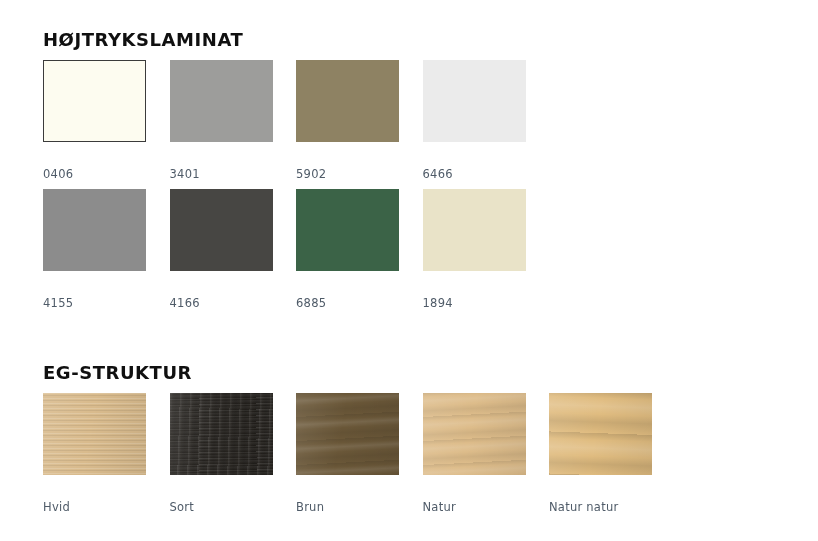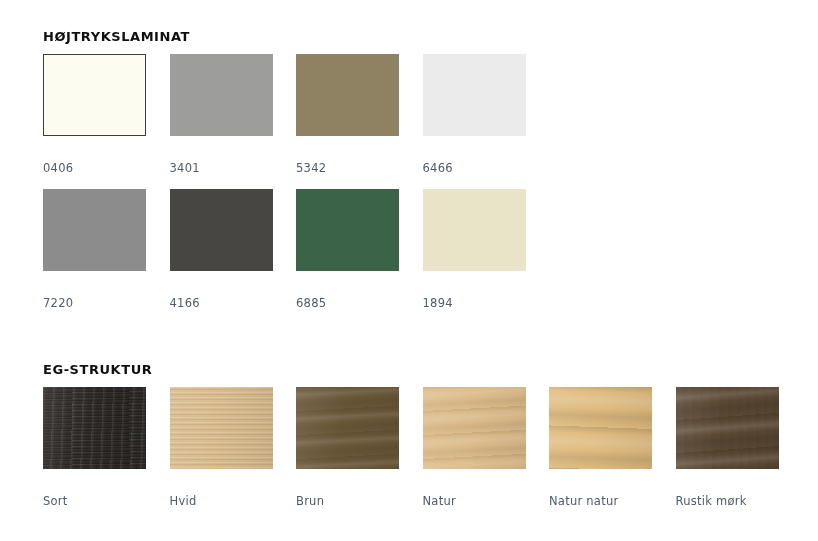--- a/index.html
+++ b/index.html
@@ -25,21 +25,21 @@
 
   .section {
     position: absolute;
     left: 43px;
   }
   .section-hpl     { top: 30px; }
   .section-lino    { top: 189px; }
   .section-eg      { top: 363px; }
 
   .section-title {
-    font-size: 13px;
+    font-size: 18px;
     font-weight: 700;
     letter-spacing: 0.55px;
     color: #101010;
     text-transform: uppercase;
     margin: 0 0 10px 0;
     line-height: 1.1;
     white-space: nowrap;
     font-family: "DejaVu Sans", "Liberation Sans", sans-serif;
   }
 
@@ -167,91 +167,84 @@
         <div class="swatch-item">
           <div class="swatch-chip bordered" style="background-color: rgb(253, 252, 240);"></div>
           <div class="swatch-label">0406</div>
         </div>
         <div class="swatch-item">
           <div class="swatch-chip" style="background-color: rgb(157, 157, 155);"></div>
           <div class="swatch-label">3401</div>
         </div>
         <div class="swatch-item">
           <div class="swatch-chip" style="background-color: rgb(142, 130, 99);"></div>
-          <div class="swatch-label">5342</div>
+          <div class="swatch-label">5902</div>
         </div>
         <div class="swatch-item">
           <div class="swatch-chip" style="background-color: rgb(235, 235, 235);"></div>
           <div class="swatch-label">6466</div>
         </div>
       </div>
   </div>
 
   <div class="section section-lino">
     <div class="swatch-row" id="row-1">
         <div class="swatch-item">
           <div class="swatch-chip" style="background-color: rgb(140, 140, 140);"></div>
-          <div class="swatch-label">7220</div>
+          <div class="swatch-label">4155</div>
         </div>
         <div class="swatch-item">
           <div class="swatch-chip" style="background-color: rgb(71, 70, 67);"></div>
           <div class="swatch-label">4166</div>
         </div>
         <div class="swatch-item">
           <div class="swatch-chip" style="background-color: rgb(59, 99, 71);"></div>
           <div class="swatch-label">6885</div>
         </div>
         <div class="swatch-item">
           <div class="swatch-chip" style="background-color: rgb(233, 227, 200);"></div>
           <div class="swatch-label">1894</div>
         </div>
       </div>
   </div>
 
   <div class="section section-eg">
     <h2 class="section-title">EG-STRUKTUR</h2>
     <div class="swatch-row" id="row-2">
         <div class="swatch-item">
+          <div class="swatch-chip" style="background-color: rgb(217, 187, 141);">
+            <div class="grain fine"></div>
+            <div class="sheen" style="background: linear-gradient(100deg, rgba(255, 255, 255, 0.1) 0%, rgba(255, 255, 255, 0) 45%, rgba(0, 0, 0, 0.07) 100%);"></div>
+          </div>
+          <div class="swatch-label">Hvid</div>
+        </div>
+        <div class="swatch-item">
           <div class="swatch-chip" style="background-color: rgb(36, 33, 29);">
             <div class="grain speck"></div>
             <div class="sheen" style="background: linear-gradient(100deg, rgba(255, 255, 255, 0.1) 0%, rgba(255, 255, 255, 0) 45%, rgba(0, 0, 0, 0.07) 100%);"></div>
           </div>
           <div class="swatch-label">Sort</div>
         </div>
         <div class="swatch-item">
-          <div class="swatch-chip" style="background-color: rgb(217, 187, 141);">
-            <div class="grain fine"></div>
-            <div class="sheen" style="background: linear-gradient(100deg, rgba(255, 255, 255, 0.1) 0%, rgba(255, 255, 255, 0) 45%, rgba(0, 0, 0, 0.07) 100%);"></div>
-          </div>
-          <div class="swatch-label">Hvid</div>
-        </div>
-        <div class="swatch-item">
           <div class="swatch-chip" style="background-color: rgb(106, 87, 56);">
             <div class="grain bands"></div>
             <div class="sheen" style="background: linear-gradient(100deg, rgba(255, 255, 255, 0.1) 0%, rgba(255, 255, 255, 0) 45%, rgba(0, 0, 0, 0.07) 100%);"></div>
           </div>
           <div class="swatch-label">Brun</div>
         </div>
         <div class="swatch-item">
           <div class="swatch-chip" style="background-color: rgb(221, 188, 138);">
             <div class="grain bands"></div>
             <div class="sheen" style="background: linear-gradient(100deg, rgba(255, 255, 255, 0.1) 0%, rgba(255, 255, 255, 0) 45%, rgba(0, 0, 0, 0.07) 100%);"></div>
           </div>
           <div class="swatch-label">Natur</div>
         </div>
         <div class="swatch-item">
           <div class="swatch-chip" style="background-color: rgb(224, 188, 128);">
             <div class="grain wide"></div>
             <div class="sheen" style="background: linear-gradient(100deg, rgba(255, 255, 255, 0.1) 0%, rgba(255, 255, 255, 0) 45%, rgba(0, 0, 0, 0.07) 100%);"></div>
           </div>
           <div class="swatch-label">Natur natur</div>
         </div>
-        <div class="swatch-item">
-          <div class="swatch-chip" style="background-color: rgb(93, 74, 53);">
-            <div class="grain rustic"></div>
-            <div class="sheen" style="background: linear-gradient(100deg, rgba(255, 255, 255, 0.1) 0%, rgba(255, 255, 255, 0) 45%, rgba(0, 0, 0, 0.07) 100%);"></div>
-          </div>
-          <div class="swatch-label">Rustik mørk</div>
-        </div>
       </div>
   </div>
 
 </div>
 
 </body></html>

